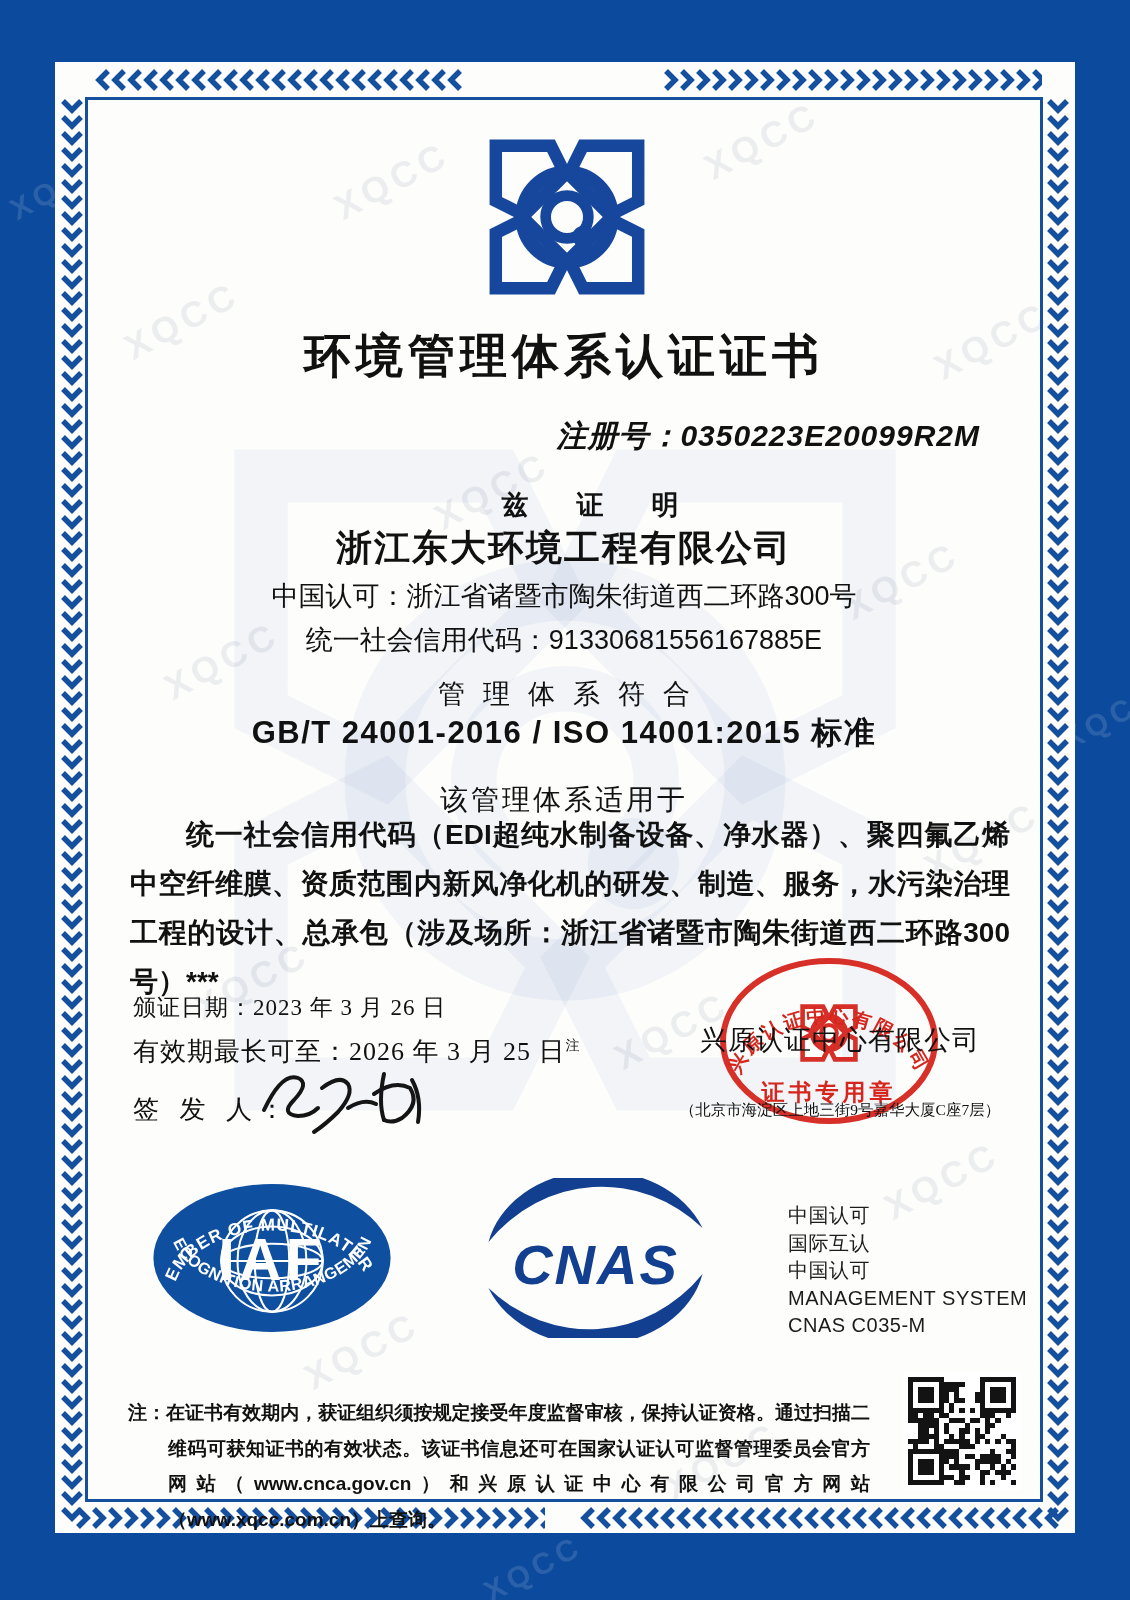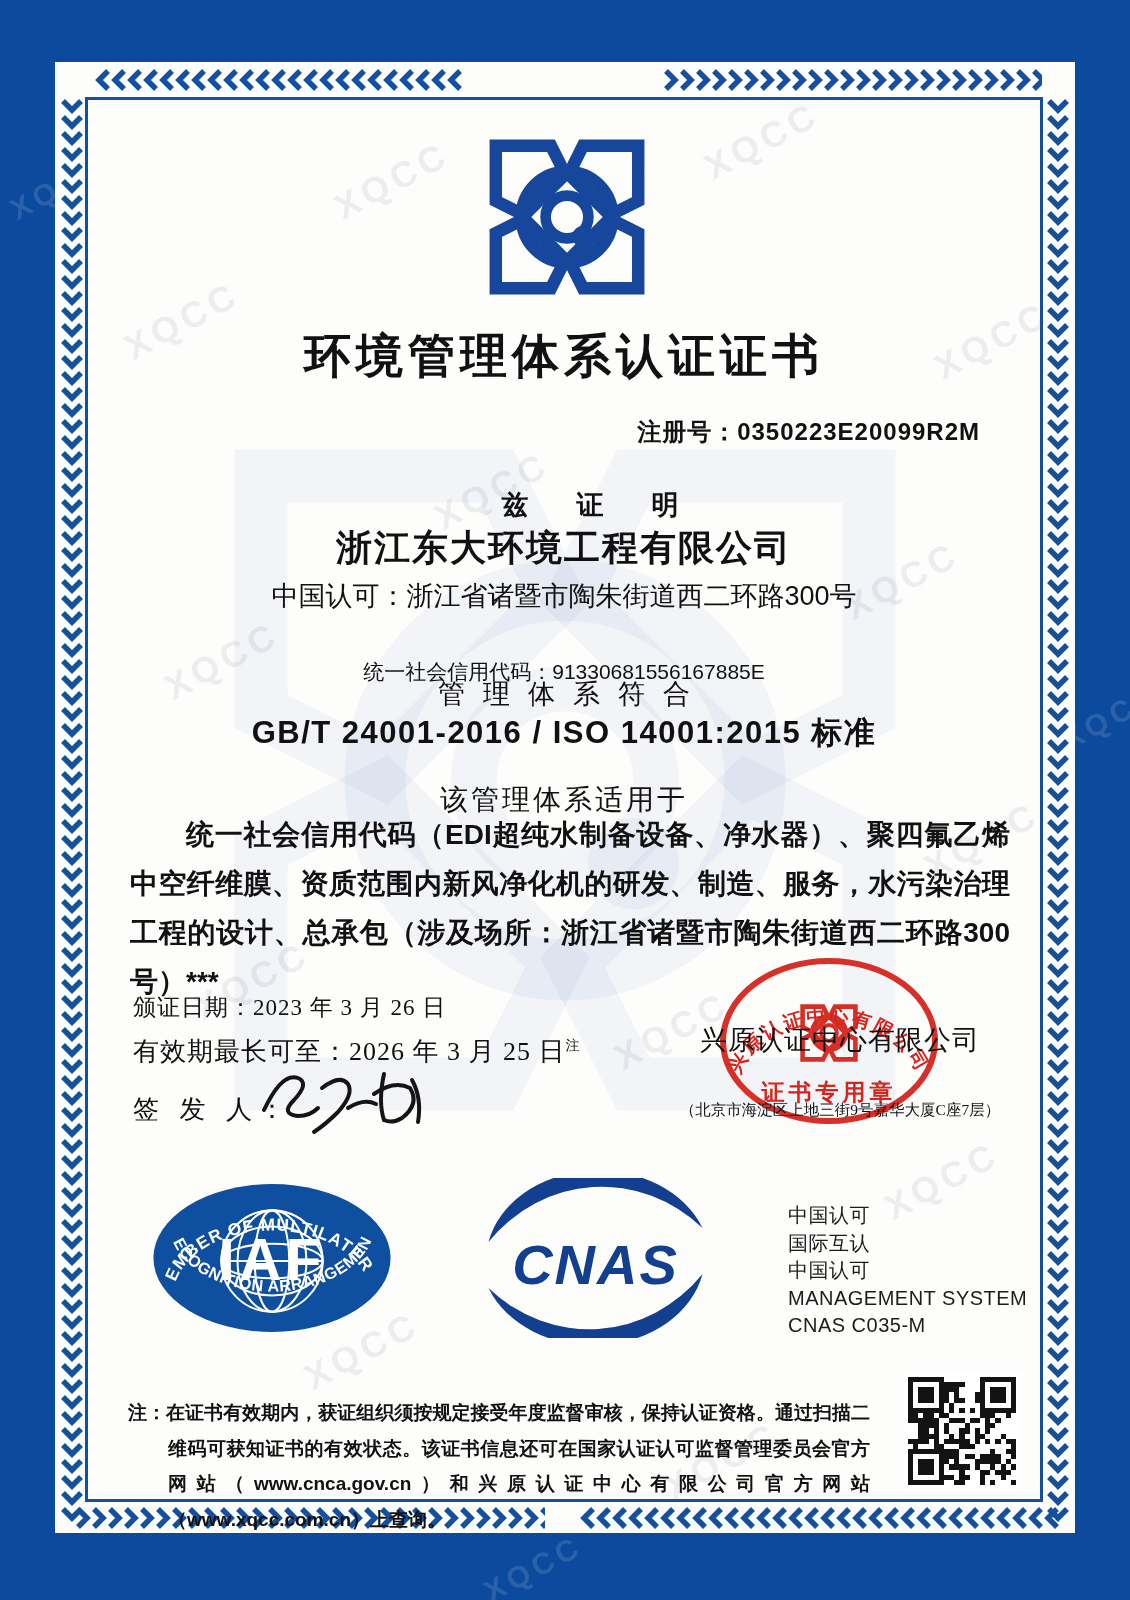--- a/index.html
+++ b/index.html
@@ -13,25 +13,25 @@
   .chev-bottom-left{left:75px;top:1506px;width:470px;height:24px;}
   .chev-bottom-right{left:580px;top:1506px;width:480px;height:24px;}
   .chev-col-left{left:60px;top:98px;width:24px;height:1424px;}
   .chev-col-right{left:1046px;top:98px;width:24px;height:1424px;}
 
   .abs{position:absolute;}
   .center{left:85px;width:958px;text-align:center;}
 
   .logo-main{left:478px;top:128px;width:178px;height:178px;color:#16479d;}
   .cert-title{top:325px;font-size:47px;font-weight:bold;letter-spacing:5px;}
-  .reg-line{top:416px;right:150px;font-size:24px;font-weight:bold;letter-spacing:1px;}
+  .reg-line{top:416px;right:150px;font-size:30px;font-weight:bold;letter-spacing:1px;font-style:italic;}
   .hereby{top:487px;font-size:27px;font-weight:bold;letter-spacing:48px;padding-left:48px;box-sizing:border-box;margin-left:26px;}
   .company{top:524px;font-size:36px;font-weight:bold;letter-spacing:2px;}
   .addr-line{top:578px;font-size:27px;}
-  .credit-line{top:658px;font-size:21px;}
+  .credit-line{top:622px;font-size:27px;}
   .std-heading{top:676px;font-size:27px;letter-spacing:18px;padding-left:18px;box-sizing:border-box;}
   .std-value{top:712px;font-size:31px;font-weight:bold;letter-spacing:1.5px;}
   .scope-heading{top:781px;font-size:28px;letter-spacing:3px;}
   .scope-text{top:810px;left:130px;width:880px;font-size:28px;font-weight:bold;line-height:49px;
               text-align:justify;text-indent:2em;}
   .serif{font-family:"Liberation Serif",serif;}
   .issue-date{top:992px;left:133px;font-size:23px;letter-spacing:1px;}
   .valid-until{top:1034px;left:133px;font-size:26px;letter-spacing:1px;}
   .valid-until sup{font-size:14px;}
   .signer{top:1092px;left:133px;font-size:26px;letter-spacing:7px;}

